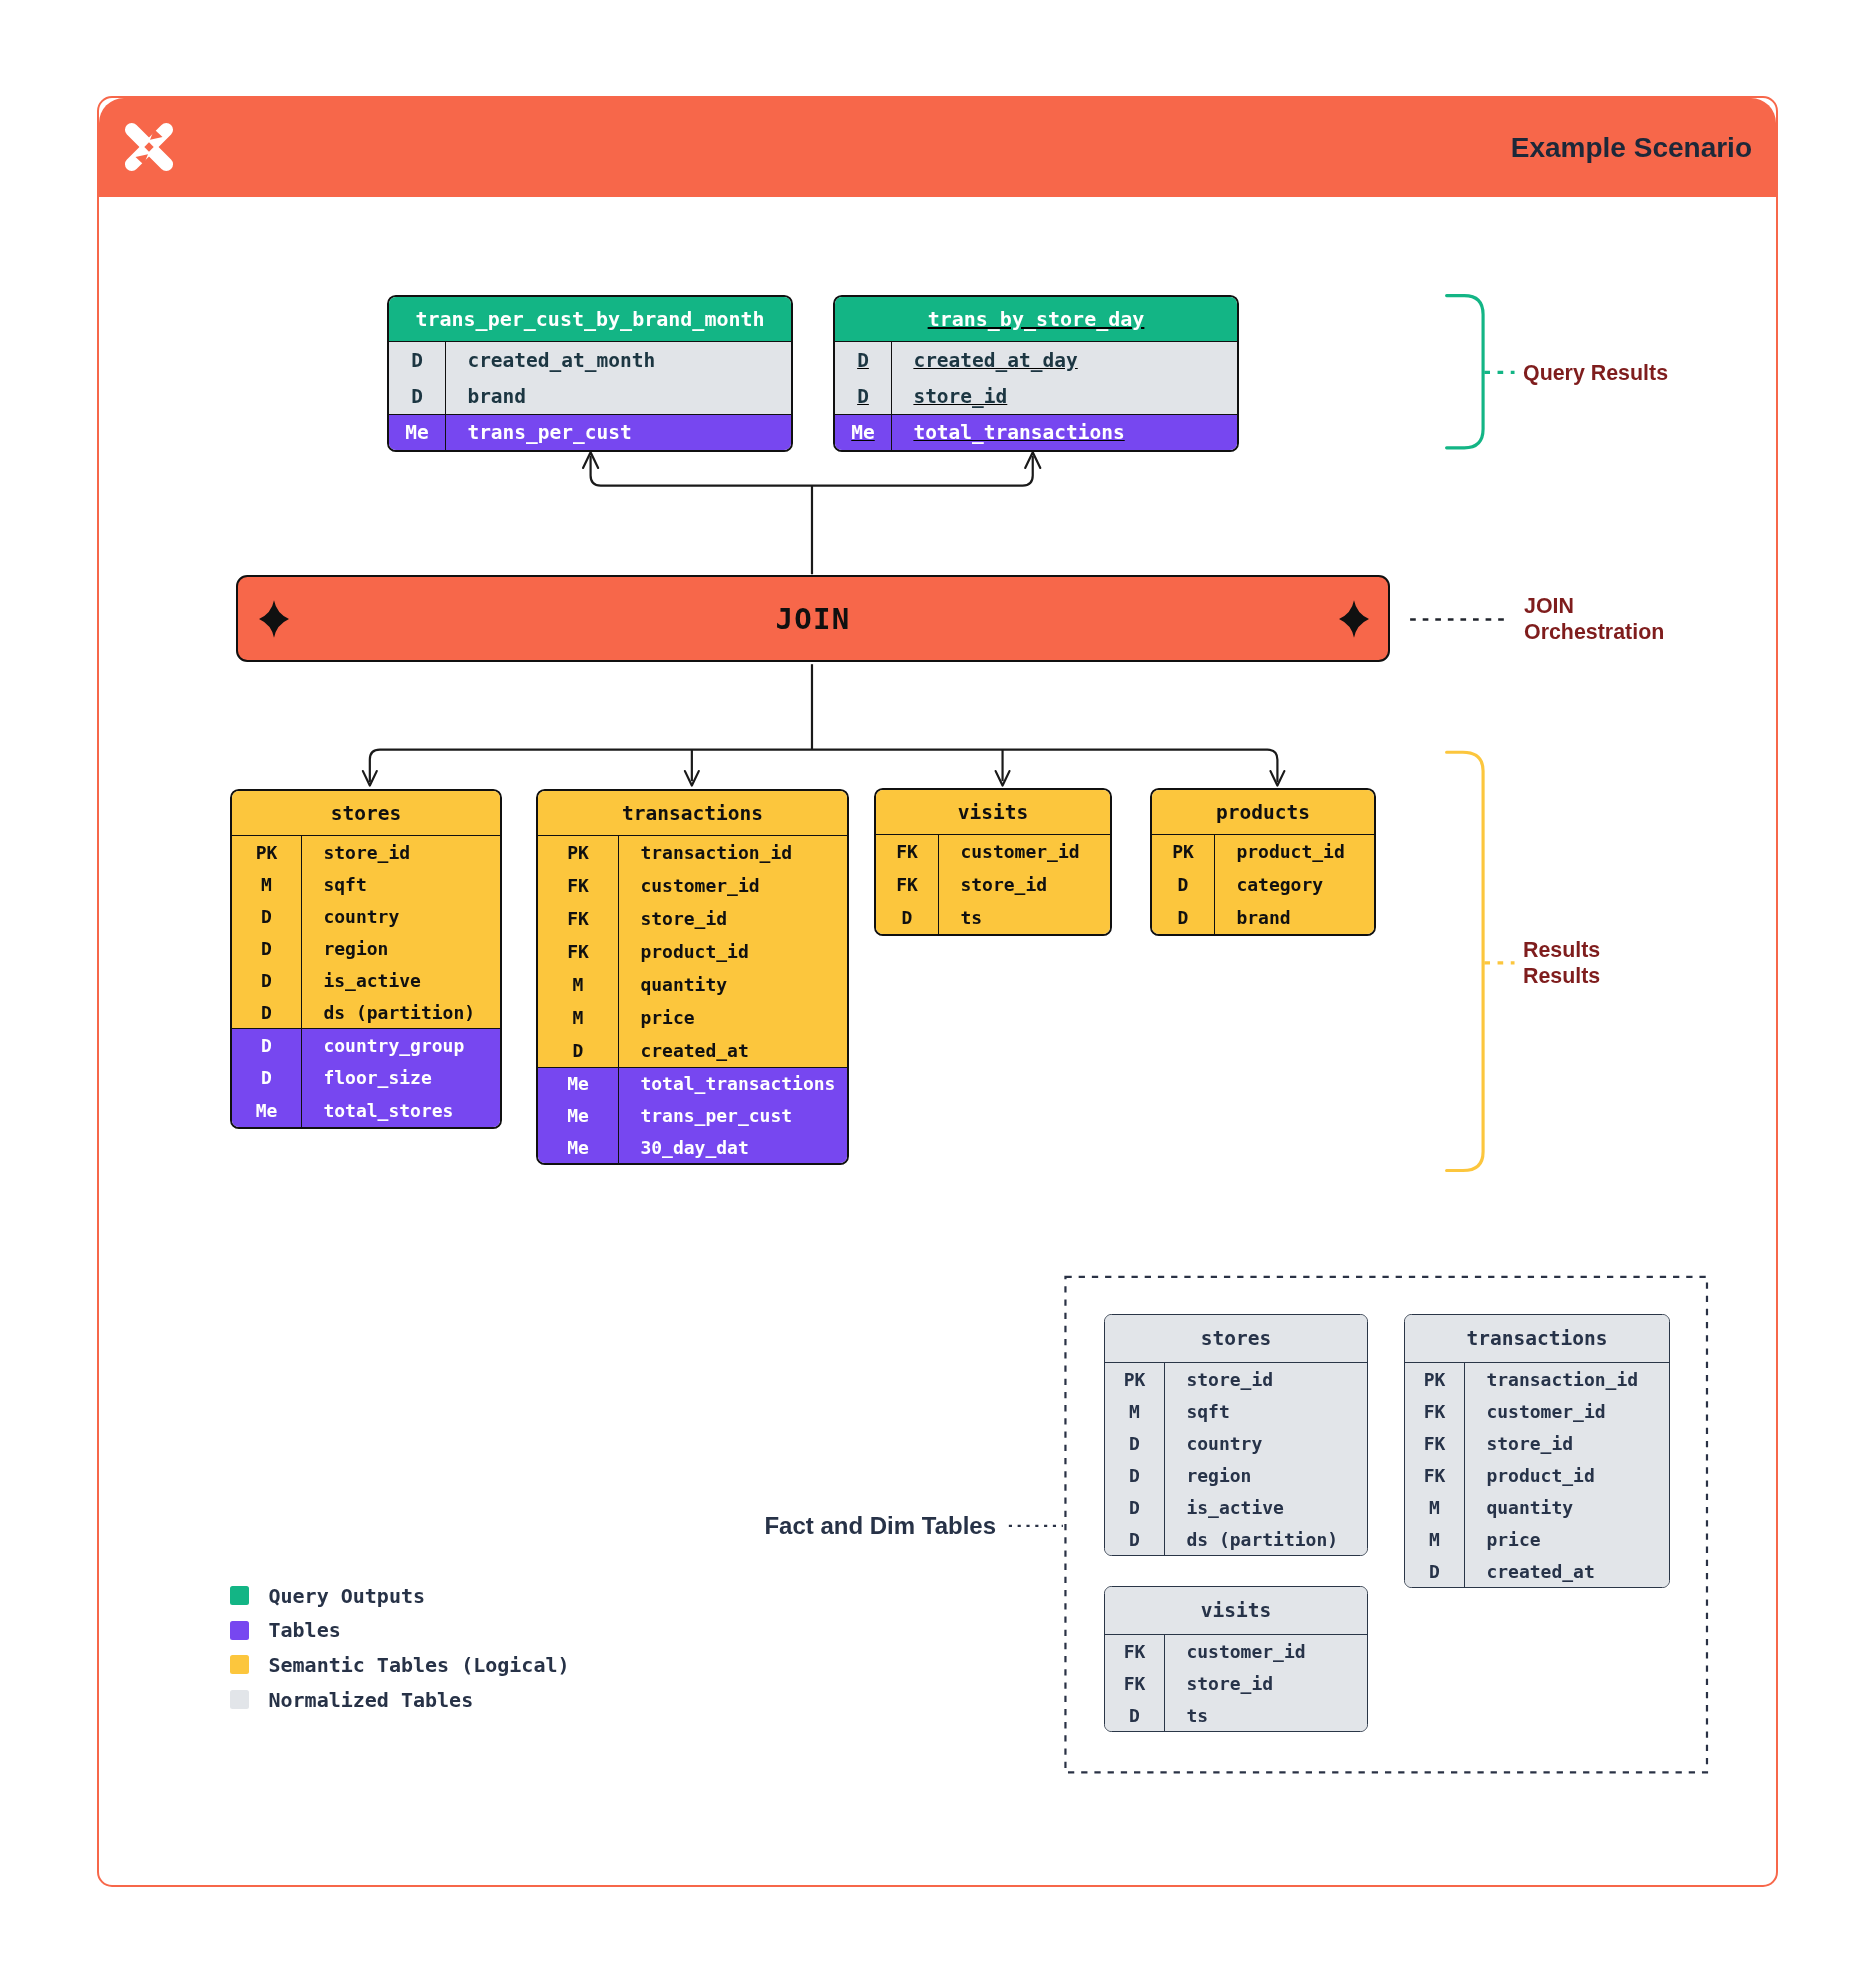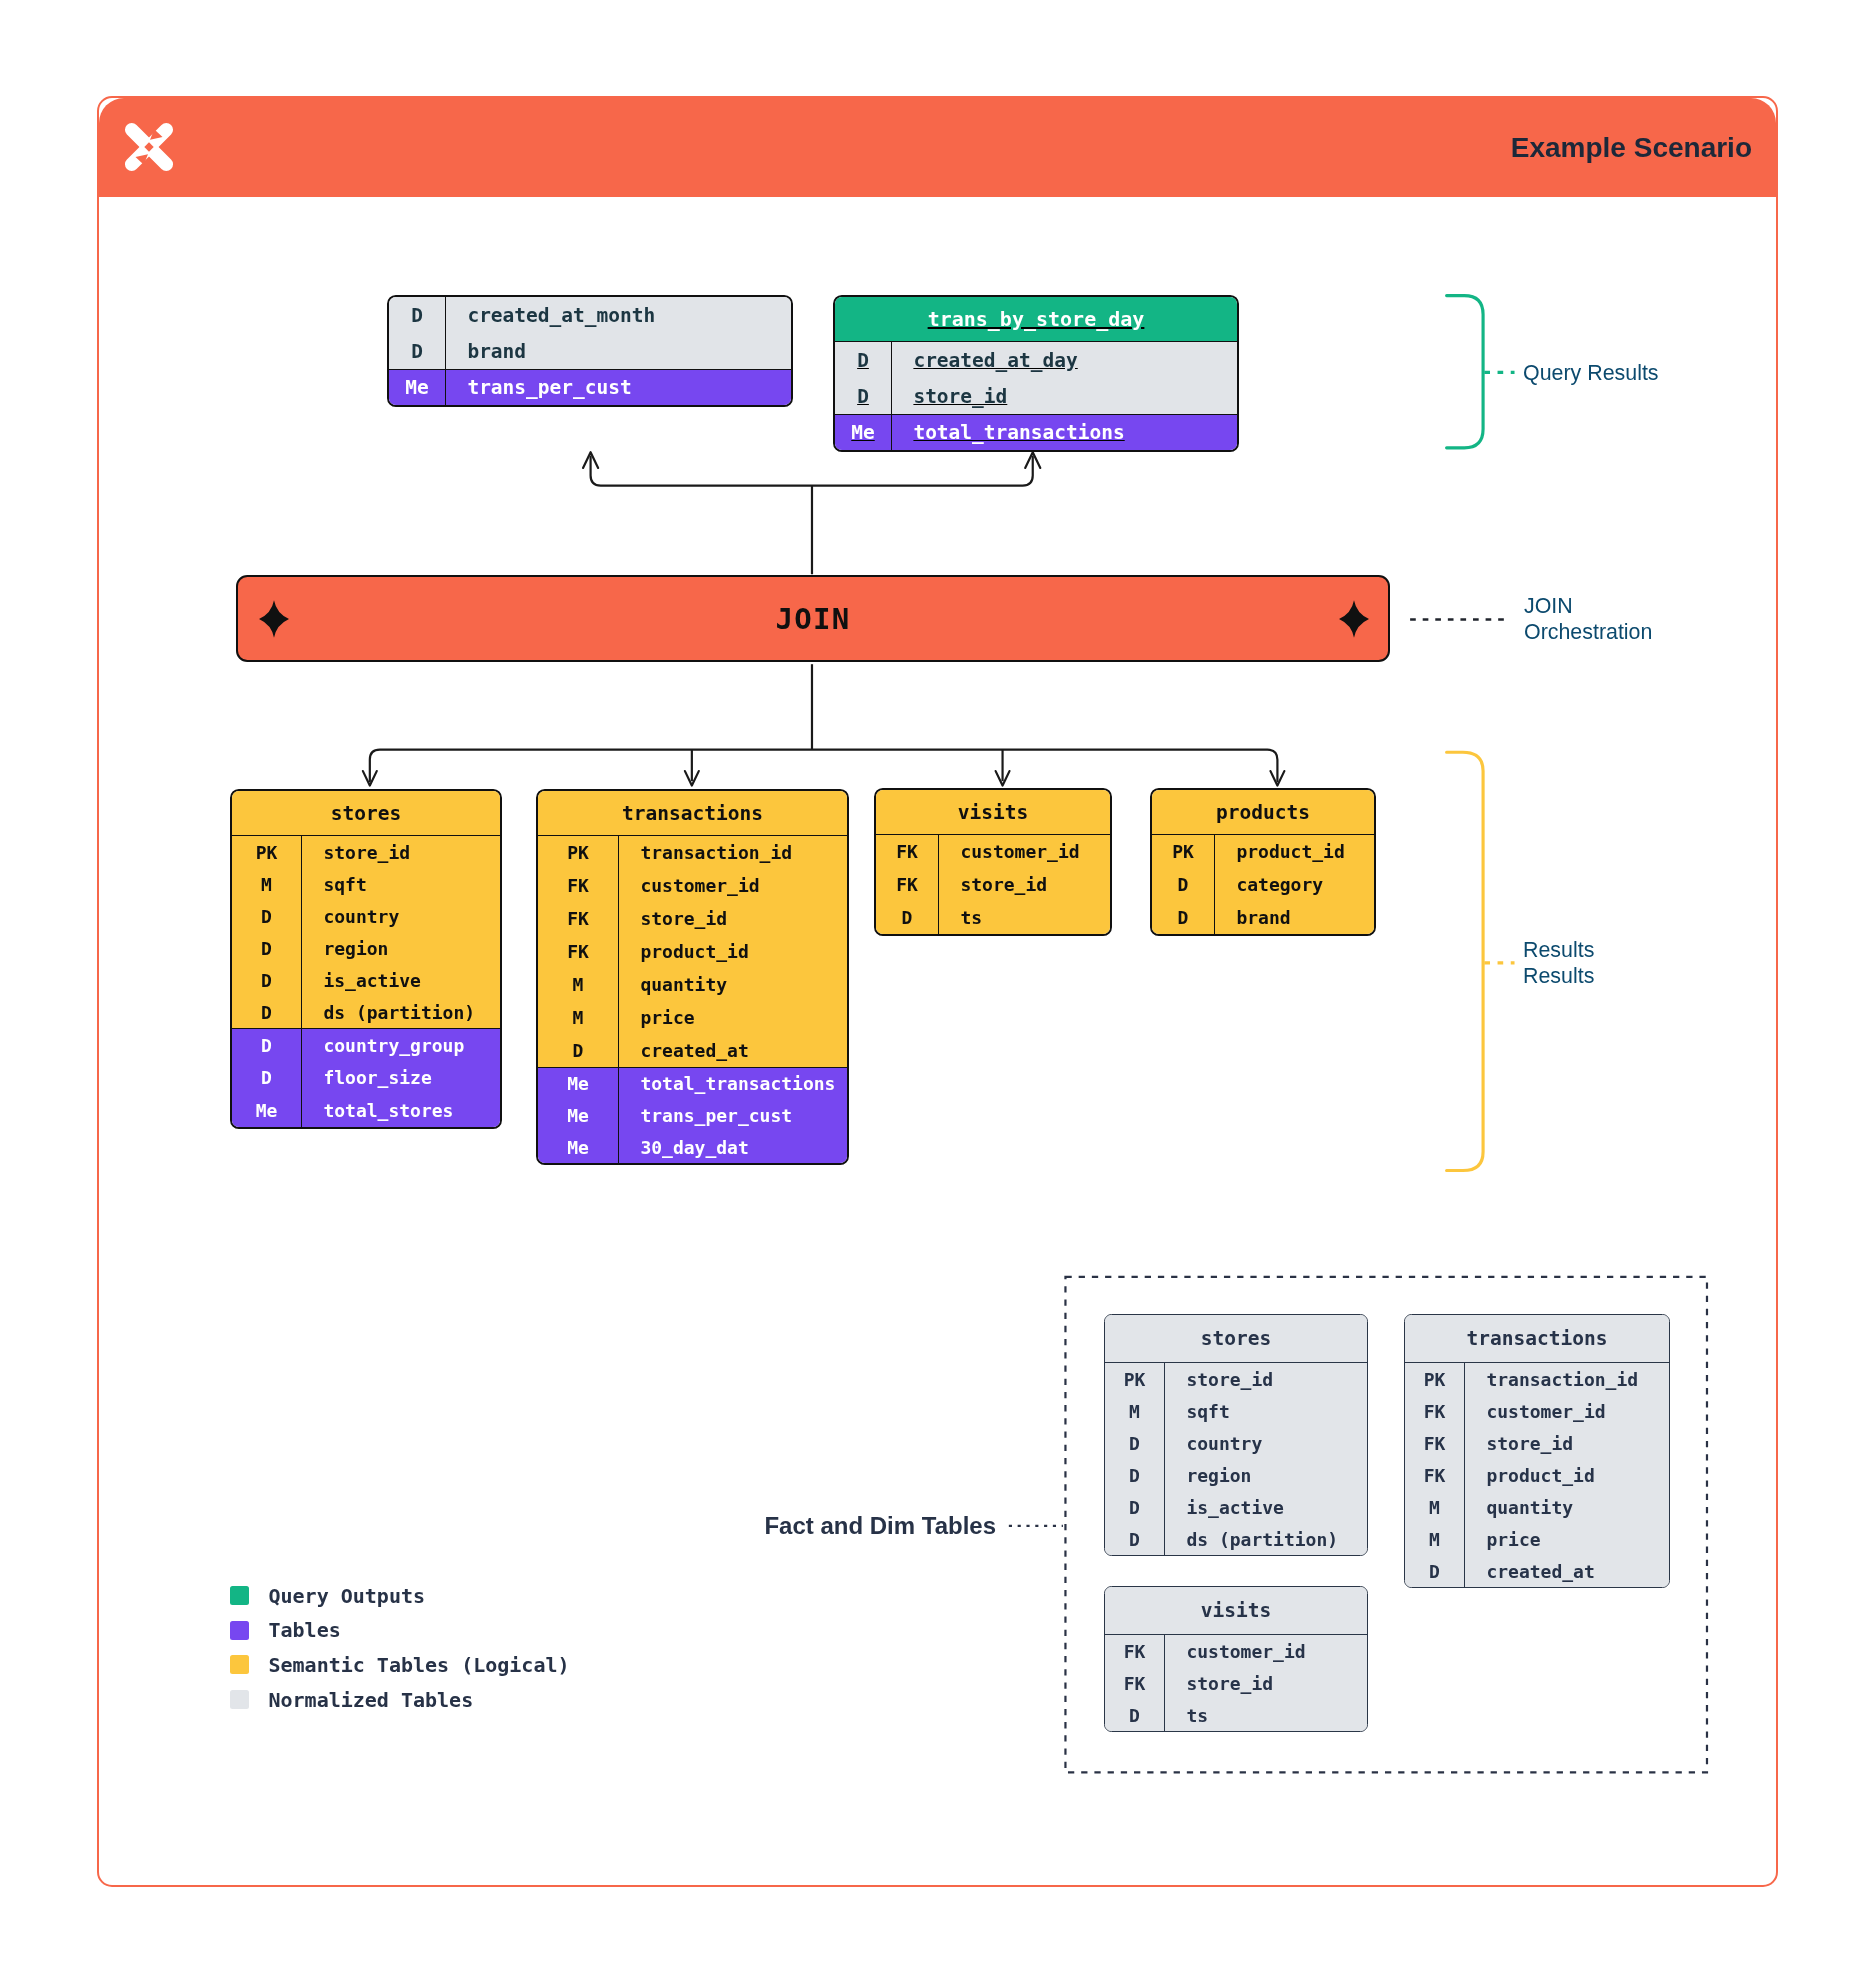--- a/index.html
+++ b/index.html
@@ -60,21 +60,21 @@
   
   .join-bar { position:absolute; left:236px; top:575px; width:1154px; height:87px;
               background:#F7674A; border:2.5px solid #101010; border-radius:11.3px;
               display:flex; align-items:center; justify-content:center; }
   .join-label { font-family:"DejaVu Sans Mono", monospace; font-weight:bold;
                 font-size:29px; color:#101010; letter-spacing:1.3px; }
   .join-diamond { position:absolute; top:50%; transform:translateY(-50%); width:30px; height:38px; }
   .join-diamond.left { left:21.4px; } .join-diamond.right { right:19px; }
 
   
-  .side-label { position:absolute; font-weight:normal; color:#0c4a6e; font-size:21.4px; line-height:26.4px; }
+  .side-label { position:absolute; font-weight:bold; color:#7f1d1d; font-size:21.4px; line-height:26.4px; }
   #lbl-query-results { left:1523px; top:360px; }
   #lbl-join-orch     { left:1524px; top:593px; }
   #lbl-semantic      { left:1523px; top:937px; }
   #lbl-fact-dim { position:absolute; left:682px; top:1512px; width:314px; text-align:right;
                   font-weight:bold; color:#273247; font-size:24px; line-height:28px; }
 
   
   .legend { position:absolute; left:230px; top:1586px; }
   .legend-item { display:flex; align-items:center; height:19px; margin-bottom:15.7px; }
   .legend-swatch { width:19px; height:19px; border-radius:2.5px; flex:0 0 19px; }
@@ -126,20 +126,21 @@
     <path d="M2360 592 H 2408" stroke="#13B585" stroke-width="5" stroke-dasharray="9 12" fill="none"></path>
 
     <path d="M2300 1196 H 2326 Q2358 1196 2358 1226 V 1831 Q2358 1861 2326 1861 H 2300" stroke="#FCC63D" stroke-width="5" fill="none" stroke-linecap="round"></path>
     <path d="M2360 1531 H 2408" stroke="#FCC63D" stroke-width="5" stroke-dasharray="9 12" fill="none"></path>
 
     <rect x="1694" y="2030" width="1020" height="788" fill="none" stroke="#2A3245" stroke-width="3.5" stroke-dasharray="10 11"></rect>
     <path d="M1604 2426 H 1690" stroke="#2A3245" stroke-width="3.5" stroke-dasharray="5 9" fill="none"></path>
   </svg>
 
   <div class="tbl green" id="tbl-result-1">
+    <div class="hd">trans_per_cust_by_brand_month</div>
     <div class="rows">
 
     <div class="row zone-dim">
           <span class="key">D</span>
           <span class="nm">created_at_month</span>
         </div>
         <div class="row zone-dim">
           <span class="key">D</span>
           <span class="nm">brand</span>
         </div>

